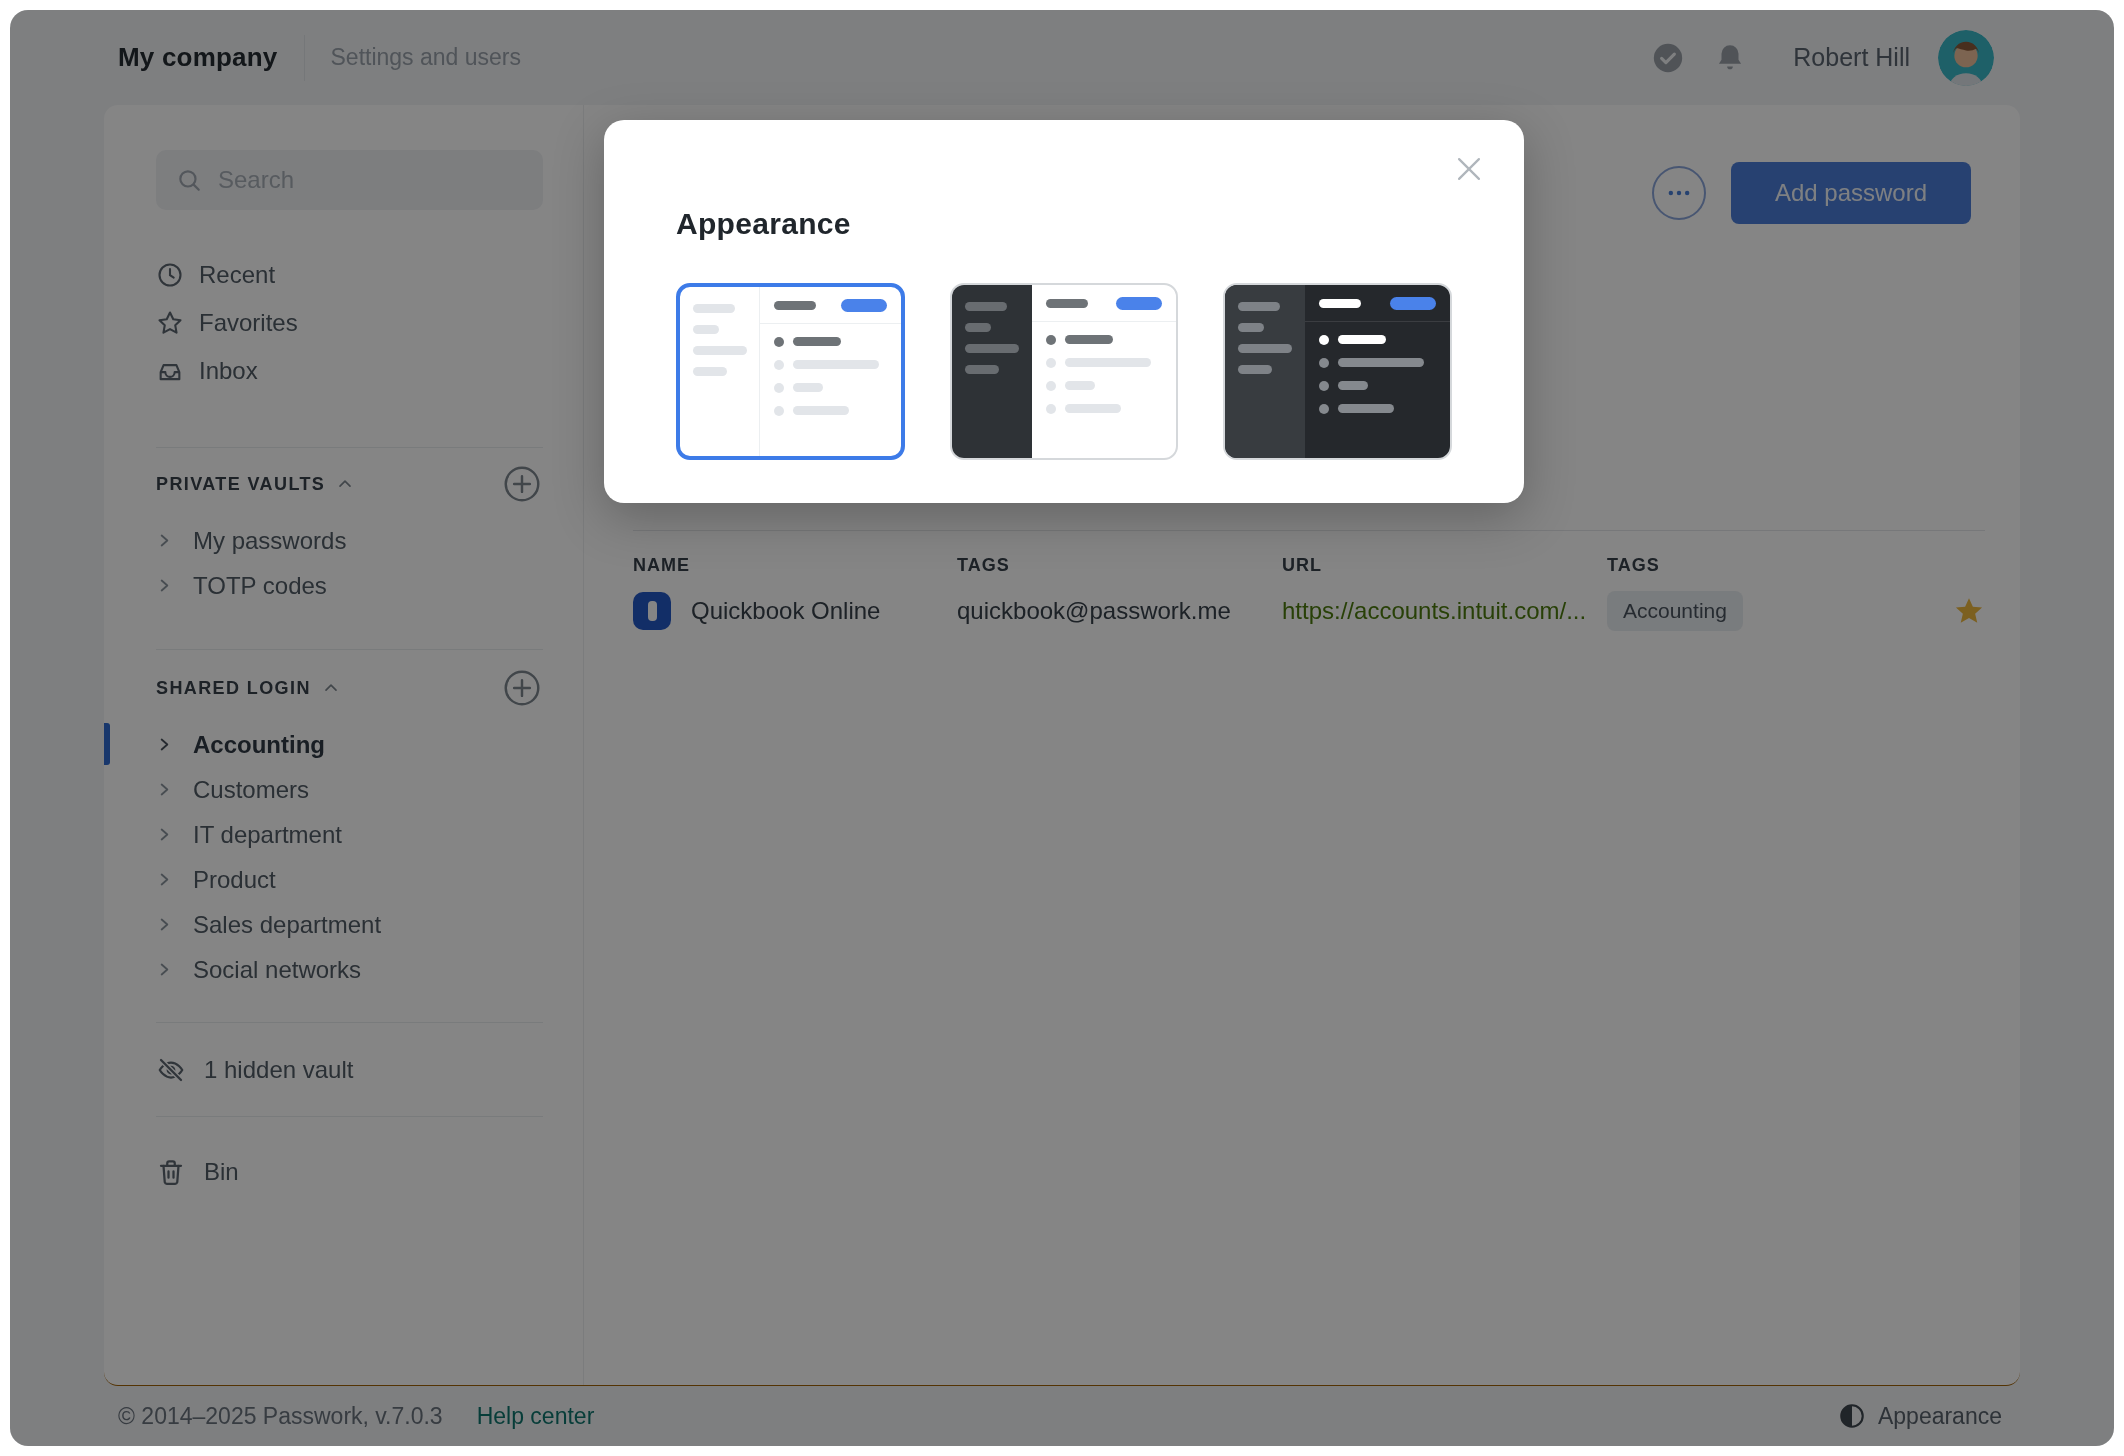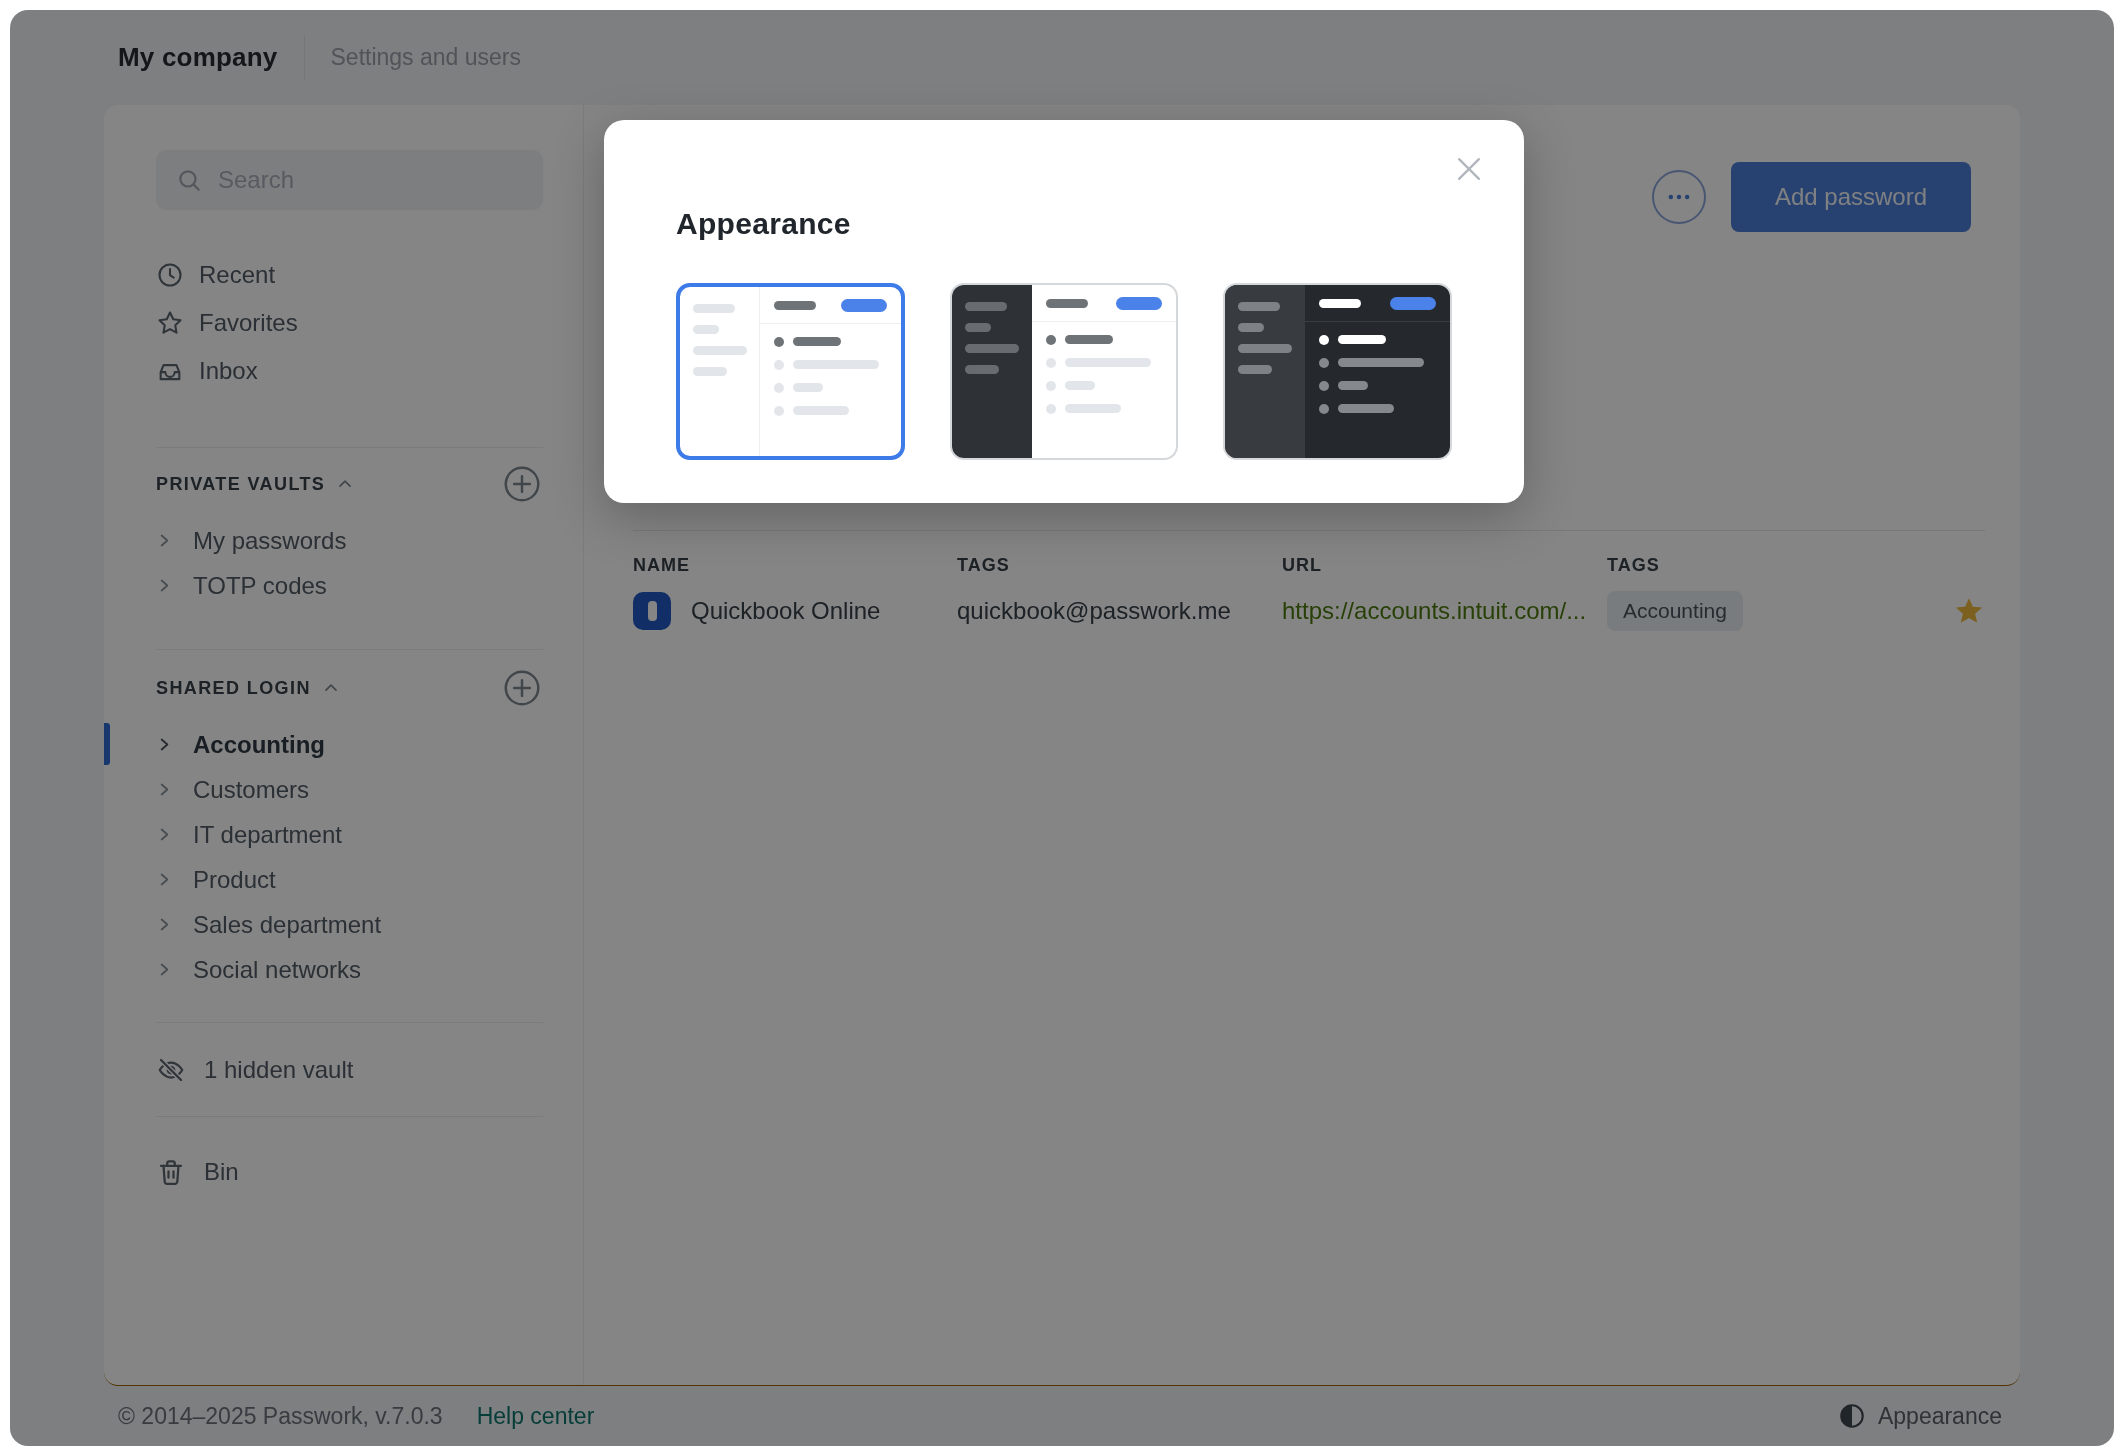--- a/index.html
+++ b/index.html
@@ -46,21 +46,21 @@
   .vaults li.selected::before{content:"";position:absolute;left:-52px;top:1px;width:6px;height:42px;background:#2e6ad0;border-radius:0 3px 3px 0;}
   .util{height:48px;display:flex;align-items:center;gap:18px;font-size:24px;color:#525c66;cursor:pointer;}
   .util svg{width:30px;height:30px;color:#5c6670;}
   .util.hid{margin-top:23px;} .util.bin{margin-top:31px;}
 
   
   .content{position:absolute;left:480px;top:0;right:0;bottom:0;}
   .toolbar{position:absolute;top:57px;right:49px;display:flex;align-items:center;gap:25px;}
   .more-btn{width:54px;height:54px;border-radius:50%;border:2px solid #8aa5da;background:transparent;display:flex;align-items:center;justify-content:center;cursor:pointer;padding:0;box-sizing:border-box;}
   .more-btn svg{width:28px;height:28px;color:#4a7fd6;}
-  .add-btn{height:70px;padding:0 44px;border:0;border-radius:8px;background:#4c7ed8;color:#f2f5fa;font-family:"Liberation Sans",sans-serif;font-size:24px;cursor:pointer;}
+  .add-btn{height:62px;padding:0 44px;border:0;border-radius:8px;background:#4c7ed8;color:#f2f5fa;font-family:"Liberation Sans",sans-serif;font-size:24px;cursor:pointer;}
   .content-sep{position:absolute;top:425px;left:49px;right:35px;border-top:1px solid #e4e7ea;}
   .thead,.trow{position:absolute;left:49px;right:35px;display:flex;align-items:center;}
   .thead{top:450px;}
   .trow{top:476px;height:60px;}
   .col-name{width:324px;flex-shrink:0;display:flex;align-items:center;gap:20px;}
   .col-login{width:325px;flex-shrink:0;}
   .col-url{width:325px;flex-shrink:0;}
   .col-tags{flex:1;}
   .col-star{width:44px;flex-shrink:0;display:flex;justify-content:flex-end;}
   .th{font-size:18px;font-weight:bold;letter-spacing:1px;color:#39424c;}
@@ -117,20 +117,39 @@
 </head>
 <body>
 
 <div class="frame">
   <div class="app">
 
     <header class="topbar">
       <span class="company">My company</span>
       <span class="top-div"></span>
       <span class="top-section">Settings and users</span>
+      <div class="top-right">
+        <svg class="top-ico" viewBox="0 0 24 24">
+            <circle cx="12" cy="12" r="10" fill="currentColor"></circle>
+            <path d="M7.5 12.2l3 3 6-6" stroke="#f1f3f5" stroke-width="2.2" fill="none" stroke-linecap="round" stroke-linejoin="round"></path>
+          </svg>
+        <svg class="top-ico" viewBox="0 0 24 24">
+            <path d="M12 3a6 6 0 0 0-6 6v4.2L4.2 16h15.6L18 13.2V9a6 6 0 0 0-6-6z" fill="currentColor"></path>
+            <path d="M10 18a2 2 0 0 0 4 0z" fill="currentColor"></path>
+          </svg>
+        <span class="username">Robert Hill</span>
+        <span class="avatar">
+          <svg viewBox="0 0 48 48" width="56" height="56">
+              <circle cx="24" cy="24" r="24" fill="#3ab8c8"></circle>
+              <path d="M10 48a14 11 0 0 1 28 0z" fill="#dfe5ea"></path>
+              <circle cx="24" cy="22" r="10" fill="#eec09b"></circle>
+              <path d="M13 21a11 11 0 0 1 22 0c0-2-1-4-2.5-5-2 1.5-5.5 2-8.5 1.5S18 16 16 15.5c-1.8 1.2-3 3.3-3 5.5z" fill="#8a5a3a"></path>
+            </svg>
+        </span>
+      </div>
     </header>
 
     <div class="card">
 
       <aside class="sidebar">
         <div class="search">
           <svg viewBox="0 0 24 24" fill="none" stroke="currentColor" stroke-width="2">
               <circle cx="11" cy="11" r="7"></circle>
               <path d="M16.5 16.5L21 21" stroke-linecap="round"></path>
             </svg>

